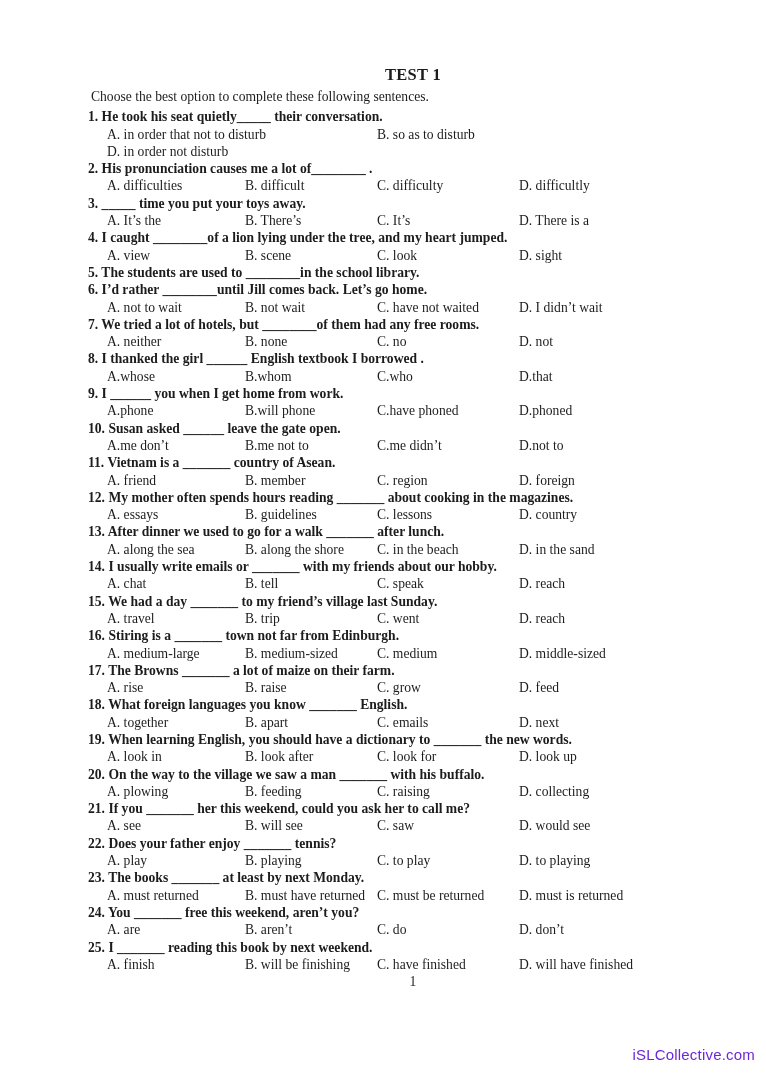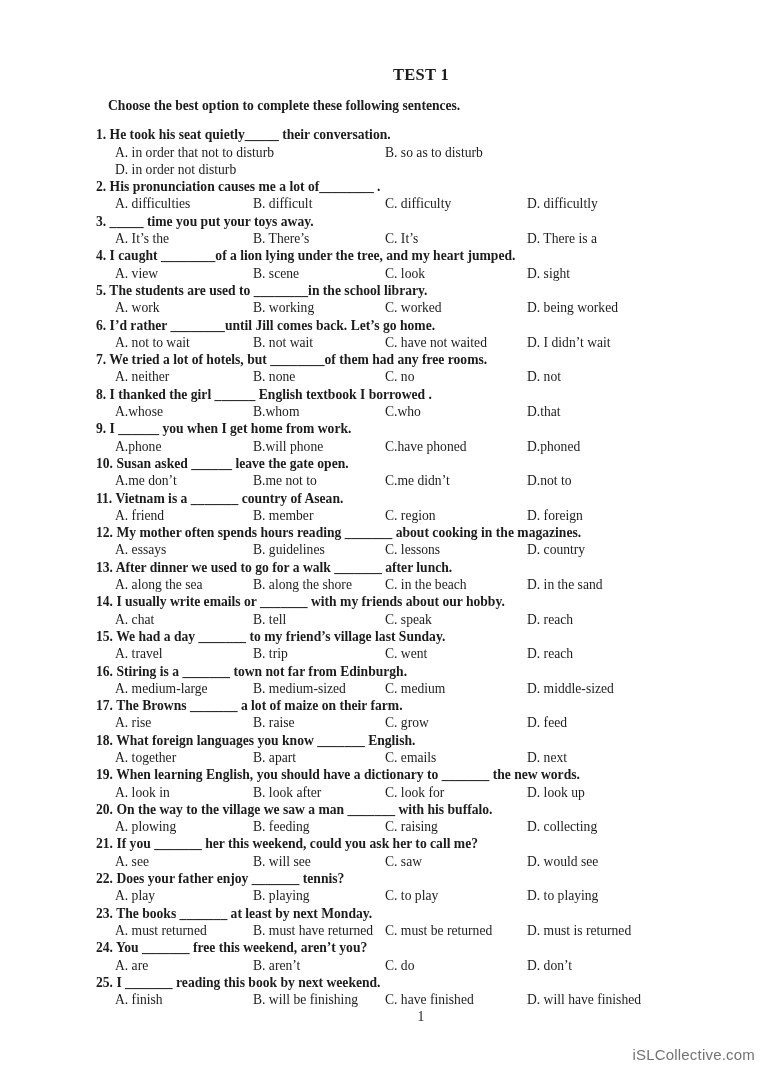--- a/index.html
+++ b/index.html
@@ -12,37 +12,37 @@
     overflow: hidden;
     position: relative;
   }
   .sheet {
     position: absolute;
     inset: 0;
     background: #ffffff;
   }
   .content {
     position: absolute;
-    left: 96px;
+    left: 88px;
     top: 64px;
     width: 650px;
     font-size: 13.6px;
     line-height: 17.3px;
   }
   .title {
     text-align: center;
     font-weight: bold;
     font-size: 16.5px;
     line-height: 21px;
     margin: 0 0 1px 0;
     letter-spacing: 0.3px;
   }
   .instruction {
-    font-weight: bold;
-    margin: 12px;
+    font-weight: normal;
+    margin: 3px;
     white-space: nowrap;
   }
   .question { margin: 0; }
   .stem { white-space: nowrap; font-weight: bold; }
   .options {
     margin-left: 19px;
     display: grid;
     grid-template-columns: 138px 132px 142px auto;
   }
   .options.two-col {
@@ -52,21 +52,21 @@
   .page-number {
     text-align: center;
     margin-top: 0;
   }
   .watermark {
     position: absolute;
     right: 11px;
     bottom: 21px;
     font-family: "Liberation Sans", "DejaVu Sans", sans-serif;
     font-size: 15px;
-    color: #737373;
+    color: #6d28d9;
     letter-spacing: 0.2px;
   }
 </style>
 </head>
 <body>
 
 <div class="sheet">
   <div class="content">
     <h1 class="title">TEST 1</h1>
     <p class="instruction">Choose the best option to complete these following sentences.</p>
@@ -103,26 +103,20 @@
           <div class="stem">4. I caught ________of a lion lying under the tree, and my heart jumped.</div>
           <div class="options">
             <div class="option">A. view</div>
             <div class="option">B. scene</div>
             <div class="option">C. look</div>
             <div class="option">D. sight</div>
           </div>
         </div>
         <div class="question">
           <div class="stem">5. The students are used to ________in the school library.</div>
-          <div class="options">
-            <div class="option">A. work</div>
-            <div class="option">B. working</div>
-            <div class="option">C. worked</div>
-            <div class="option">D. being worked</div>
-          </div>
         </div>
         <div class="question">
           <div class="stem">6. I’d rather ________until Jill comes back. Let’s go home.</div>
           <div class="options">
             <div class="option">A. not to wait</div>
             <div class="option">B. not wait</div>
             <div class="option">C. have not waited</div>
             <div class="option">D. I didn’t wait</div>
           </div>
         </div>

